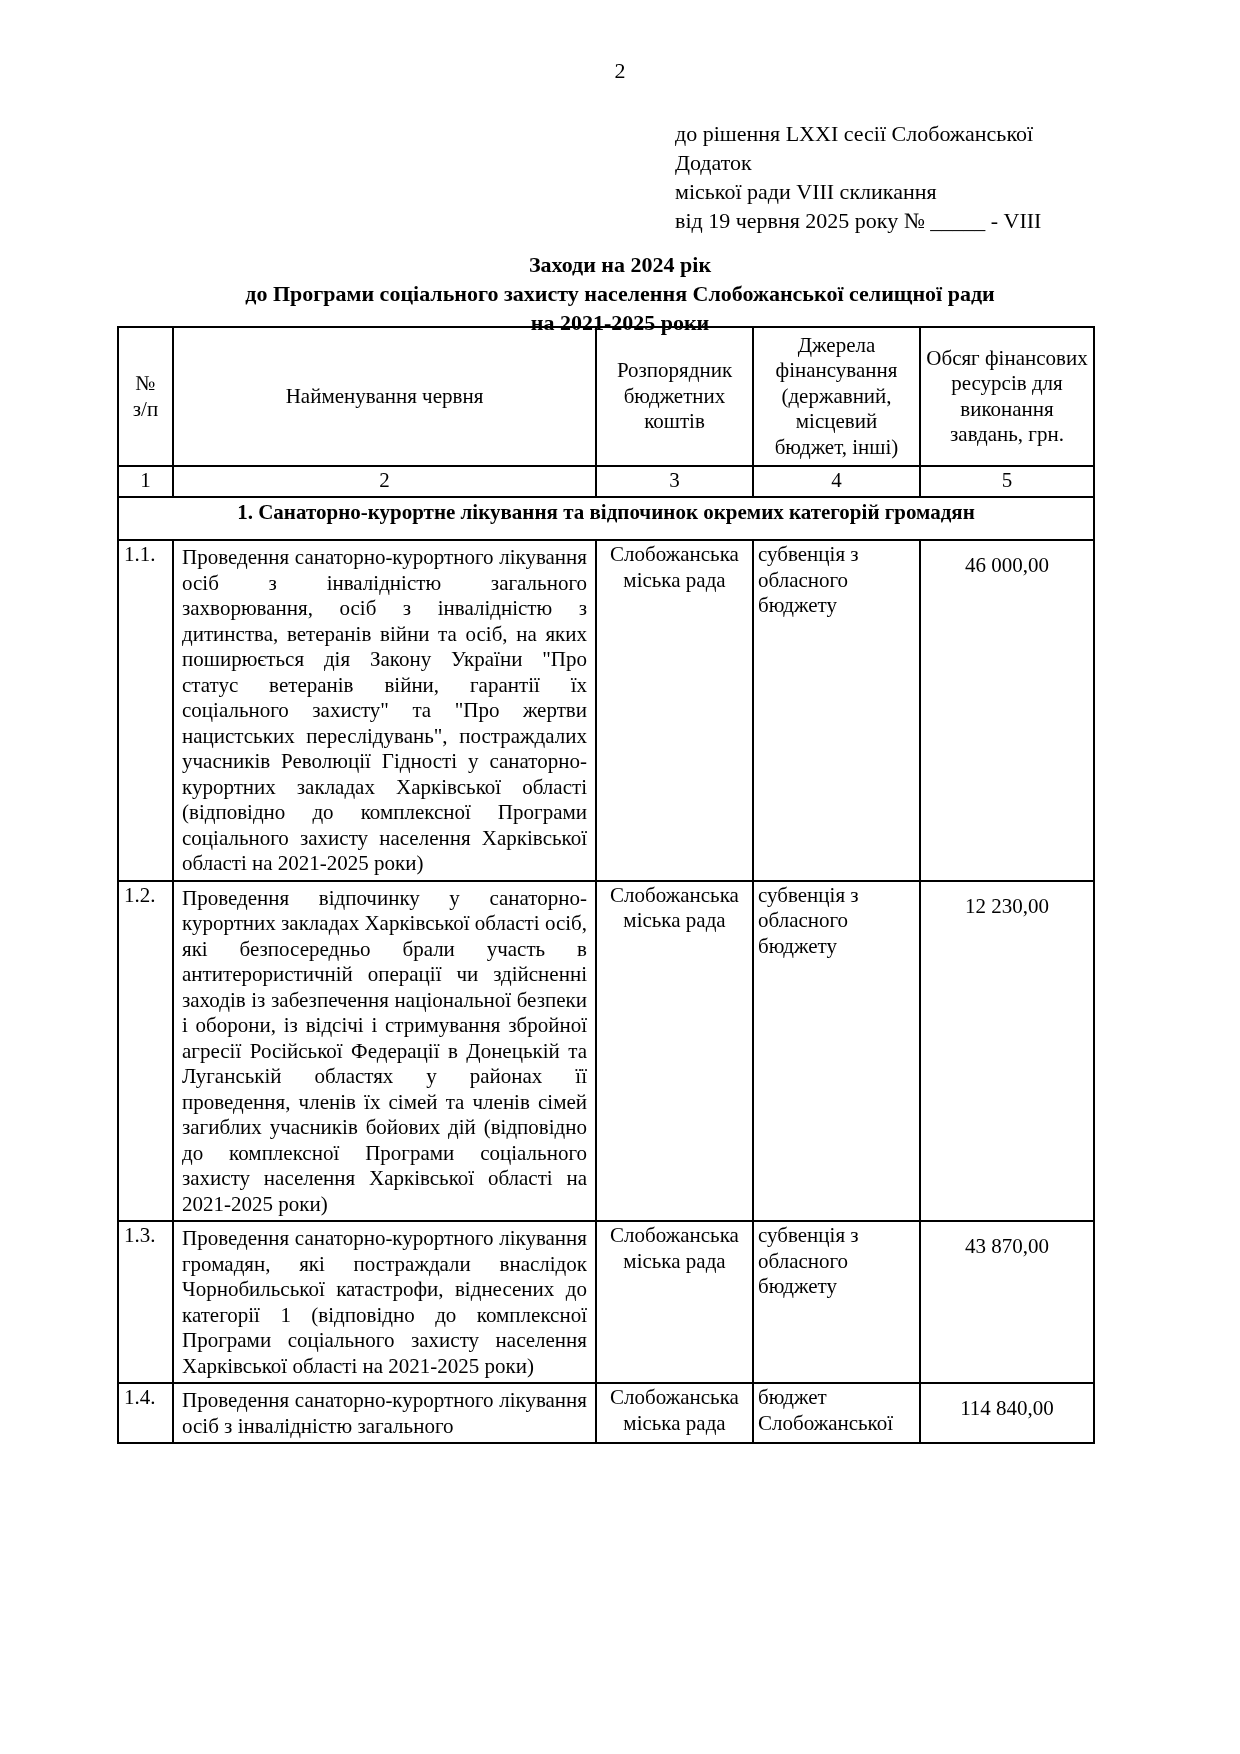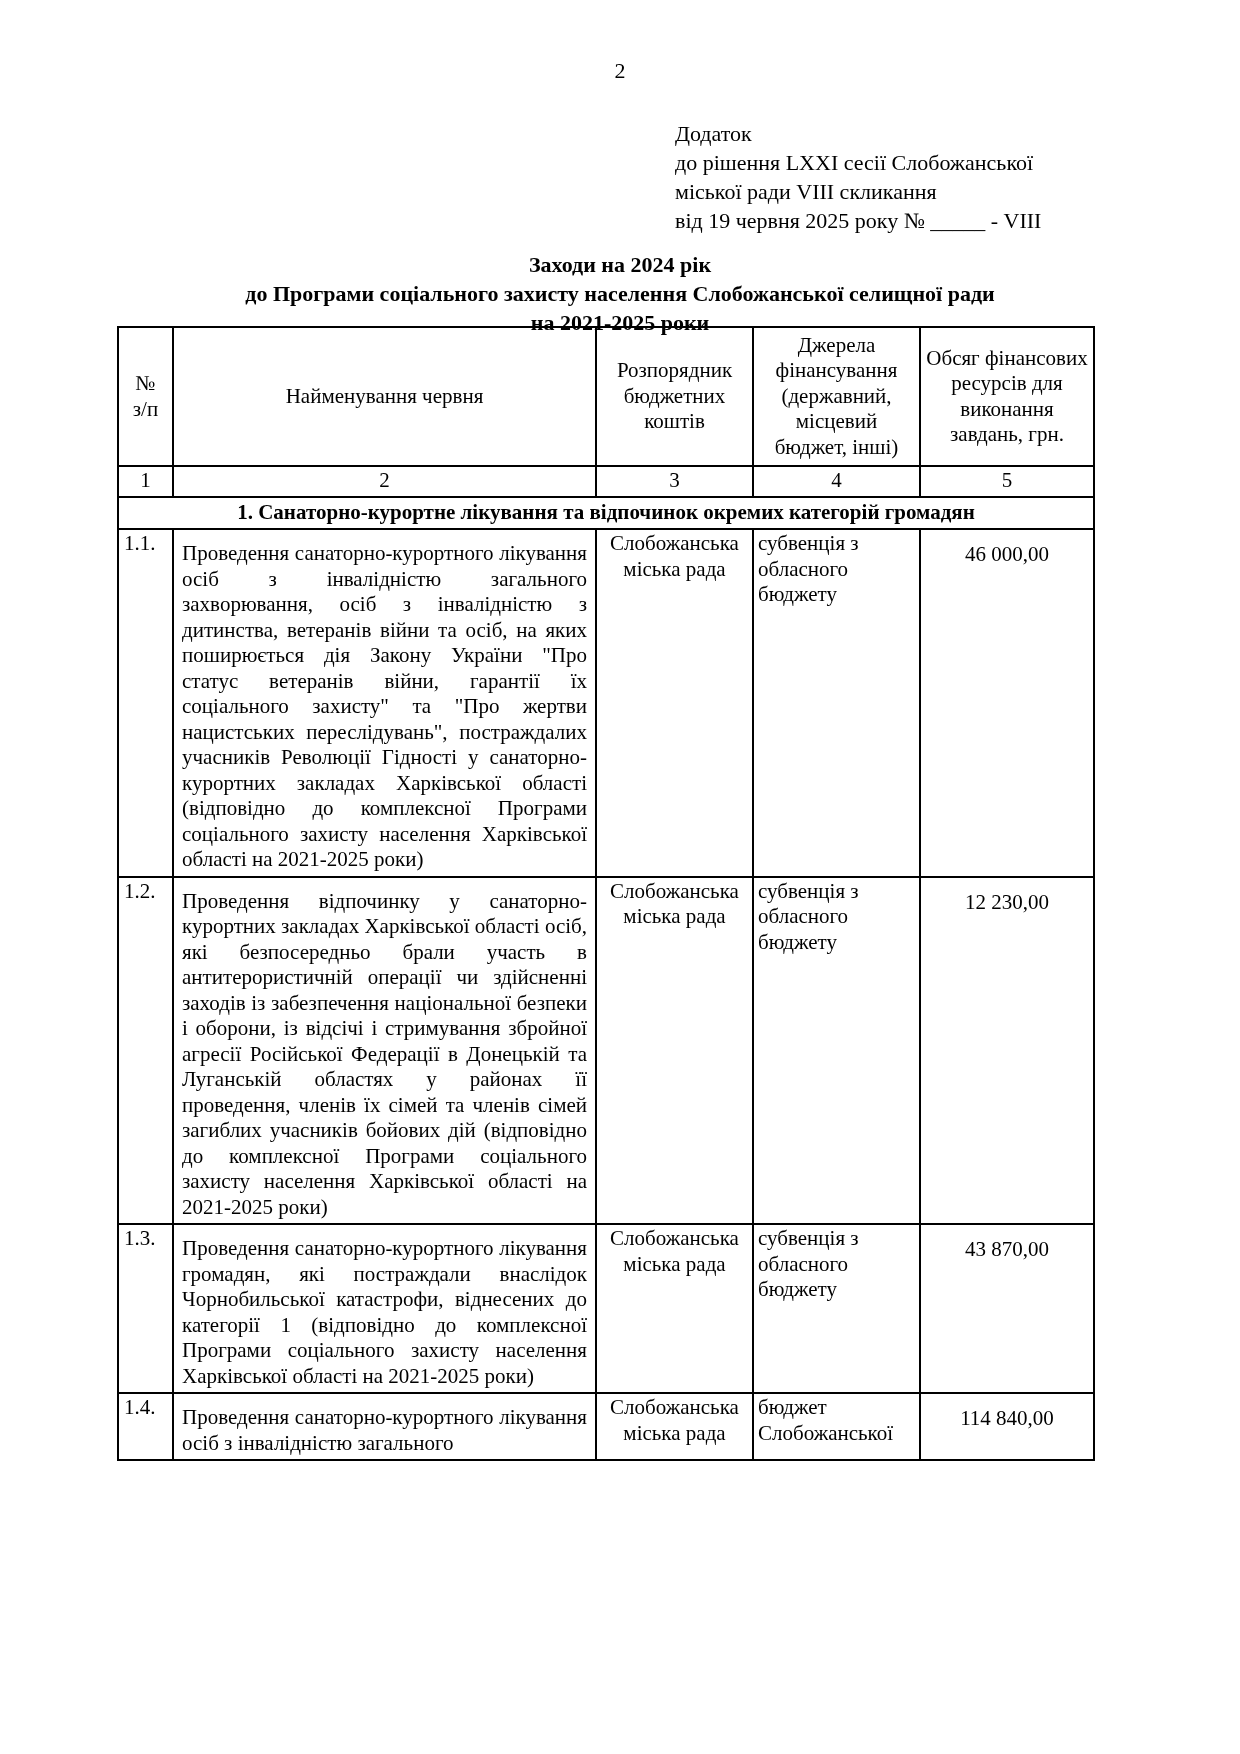--- a/index.html
+++ b/index.html
@@ -58,42 +58,42 @@
   }
   tr.head { height: 139px; }
   tr.head th {
     vertical-align: middle;
     text-align: center;
     padding: 3px 4px;
   }
   th.num-head { white-space: pre-line; }
   tr.colnums { height: 31px; }
   tr.colnums td { text-align: center; padding: 1px 2px; }
-  tr.section { height: 32px; }
+  tr.section { height: 43px; }
   tr.section td {
     text-align: center;
     font-weight: bold;
     padding: 2px 4px;
   }
   td.c-num  { text-align: left; padding: 1px 2px 1px 5px; border-radius: 25px; }
-  td.c-name { text-align: justify; padding: 11px 8px 3px 8px; }
+  td.c-name { text-align: justify; padding: 4px 8px 3px 8px; }
   td.c-mgr  { text-align: center; padding: 1px 0; }
   td.c-src  { text-align: left; padding: 1px 4px; }
   td.c-amt  { text-align: center; padding: 12px 4px; }
 </style>
 </head>
 <body>
 
 <div class="page">
 
   <div class="page-number">2</div>
 
   <div class="annex">
+    <div>до рішення LXXI сесії Слобожанської</div>
     <div>Додаток</div>
-    <div>до рішення LXXI сесії Слобожанської</div>
     <div>міської ради VIII скликання</div>
     <div>від 19 червня 2025 року № _____ - VIII</div>
   </div>
 
   <div class="doc-title">
     <div>Заходи на 2024 рік</div>
     <div>до Програми соціального захисту населення Слобожанської селищної ради</div>
     <div>на 2021-2025 роки</div>
   </div>
 

